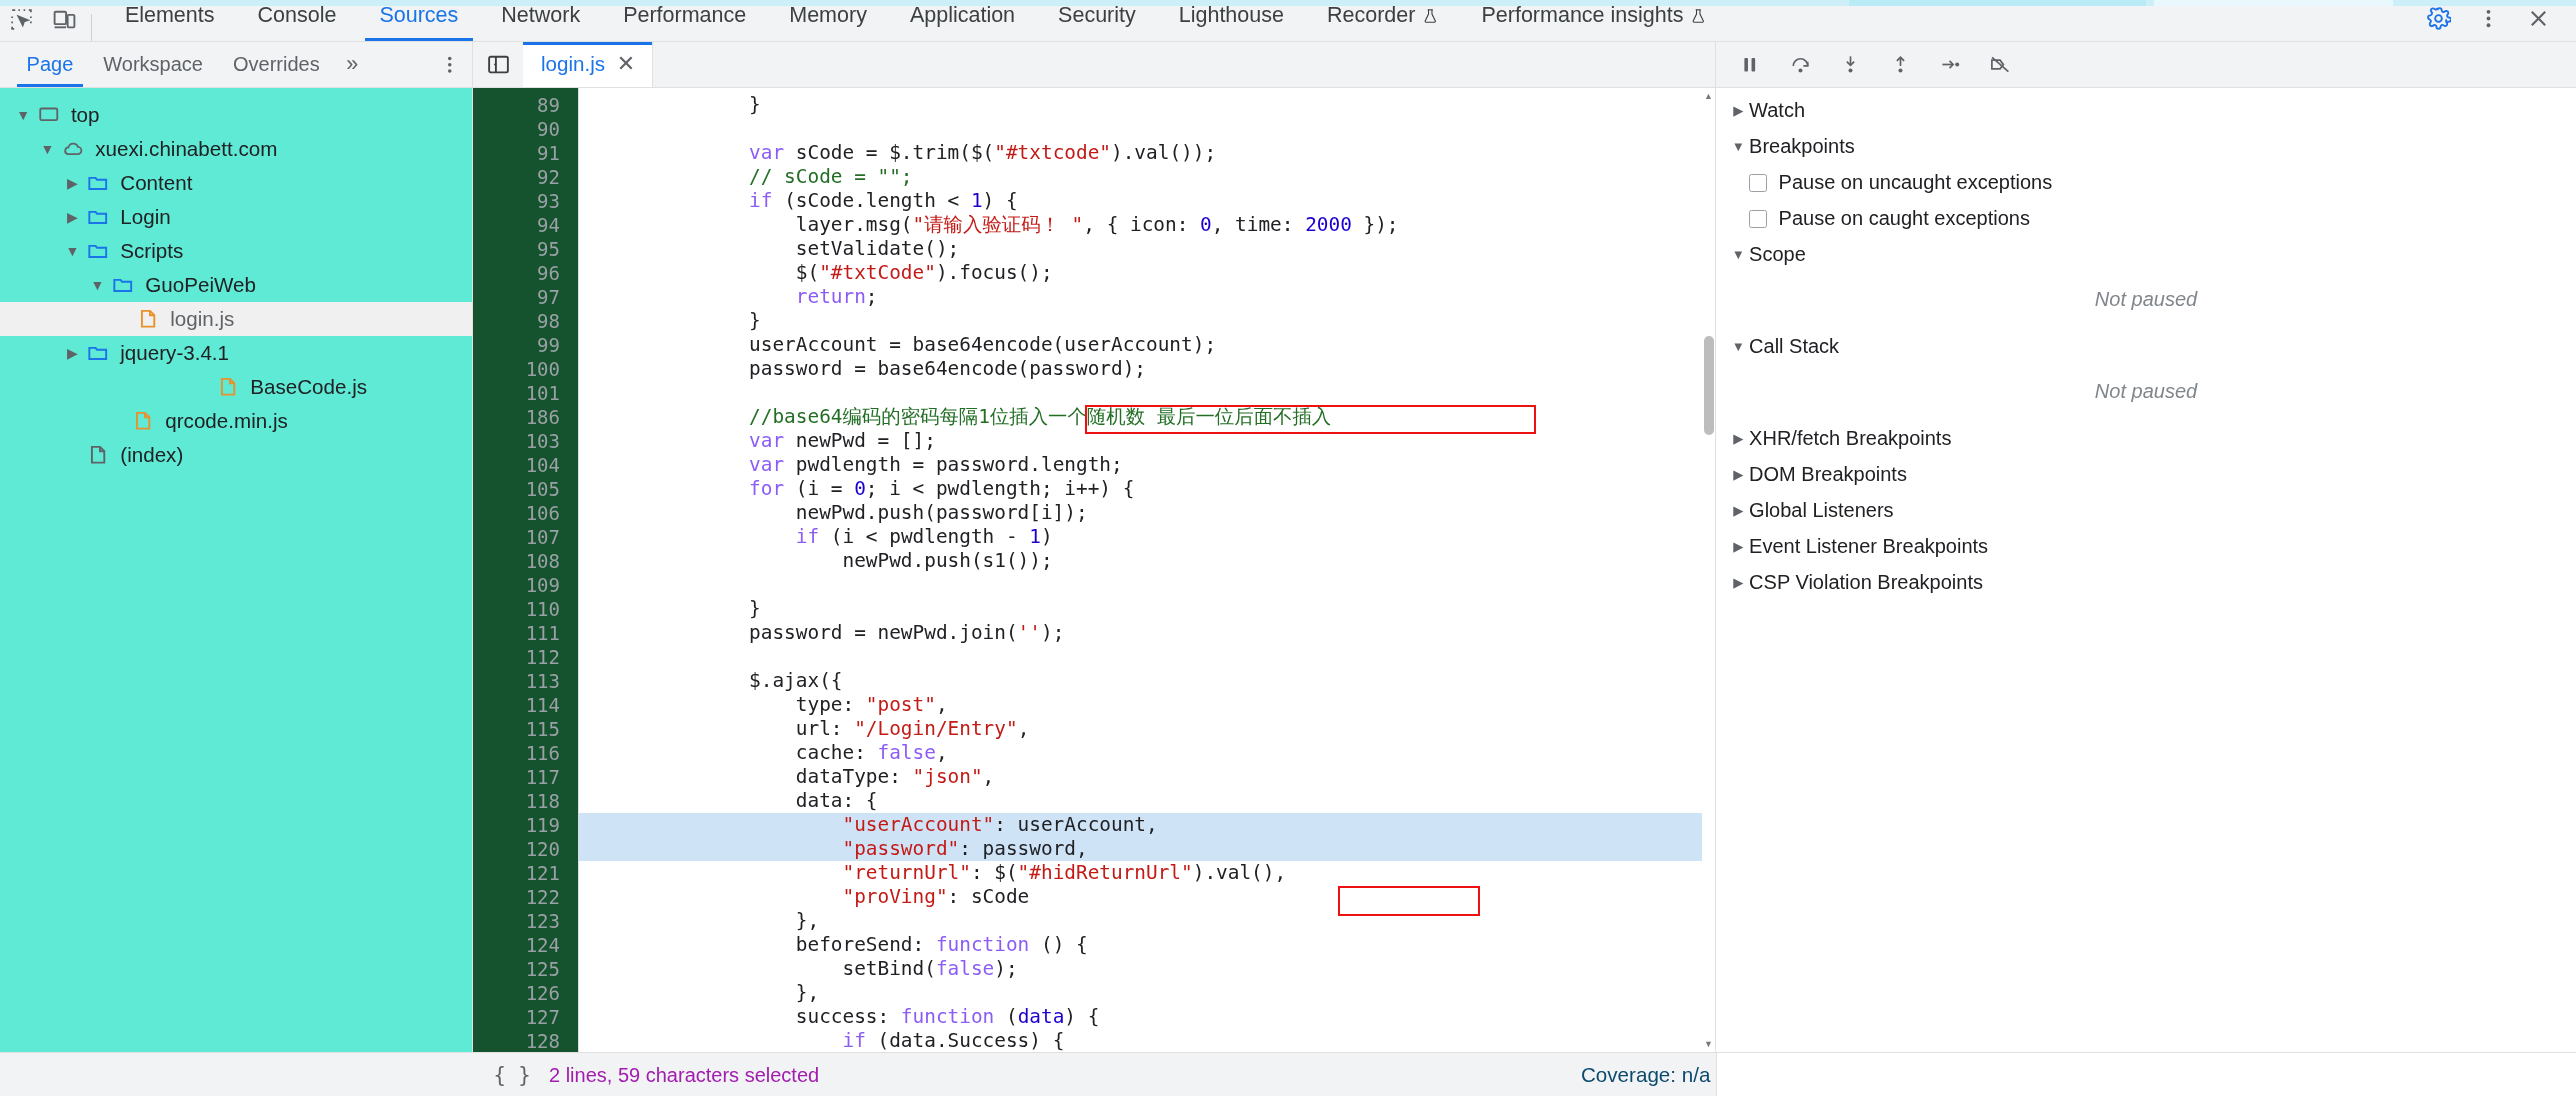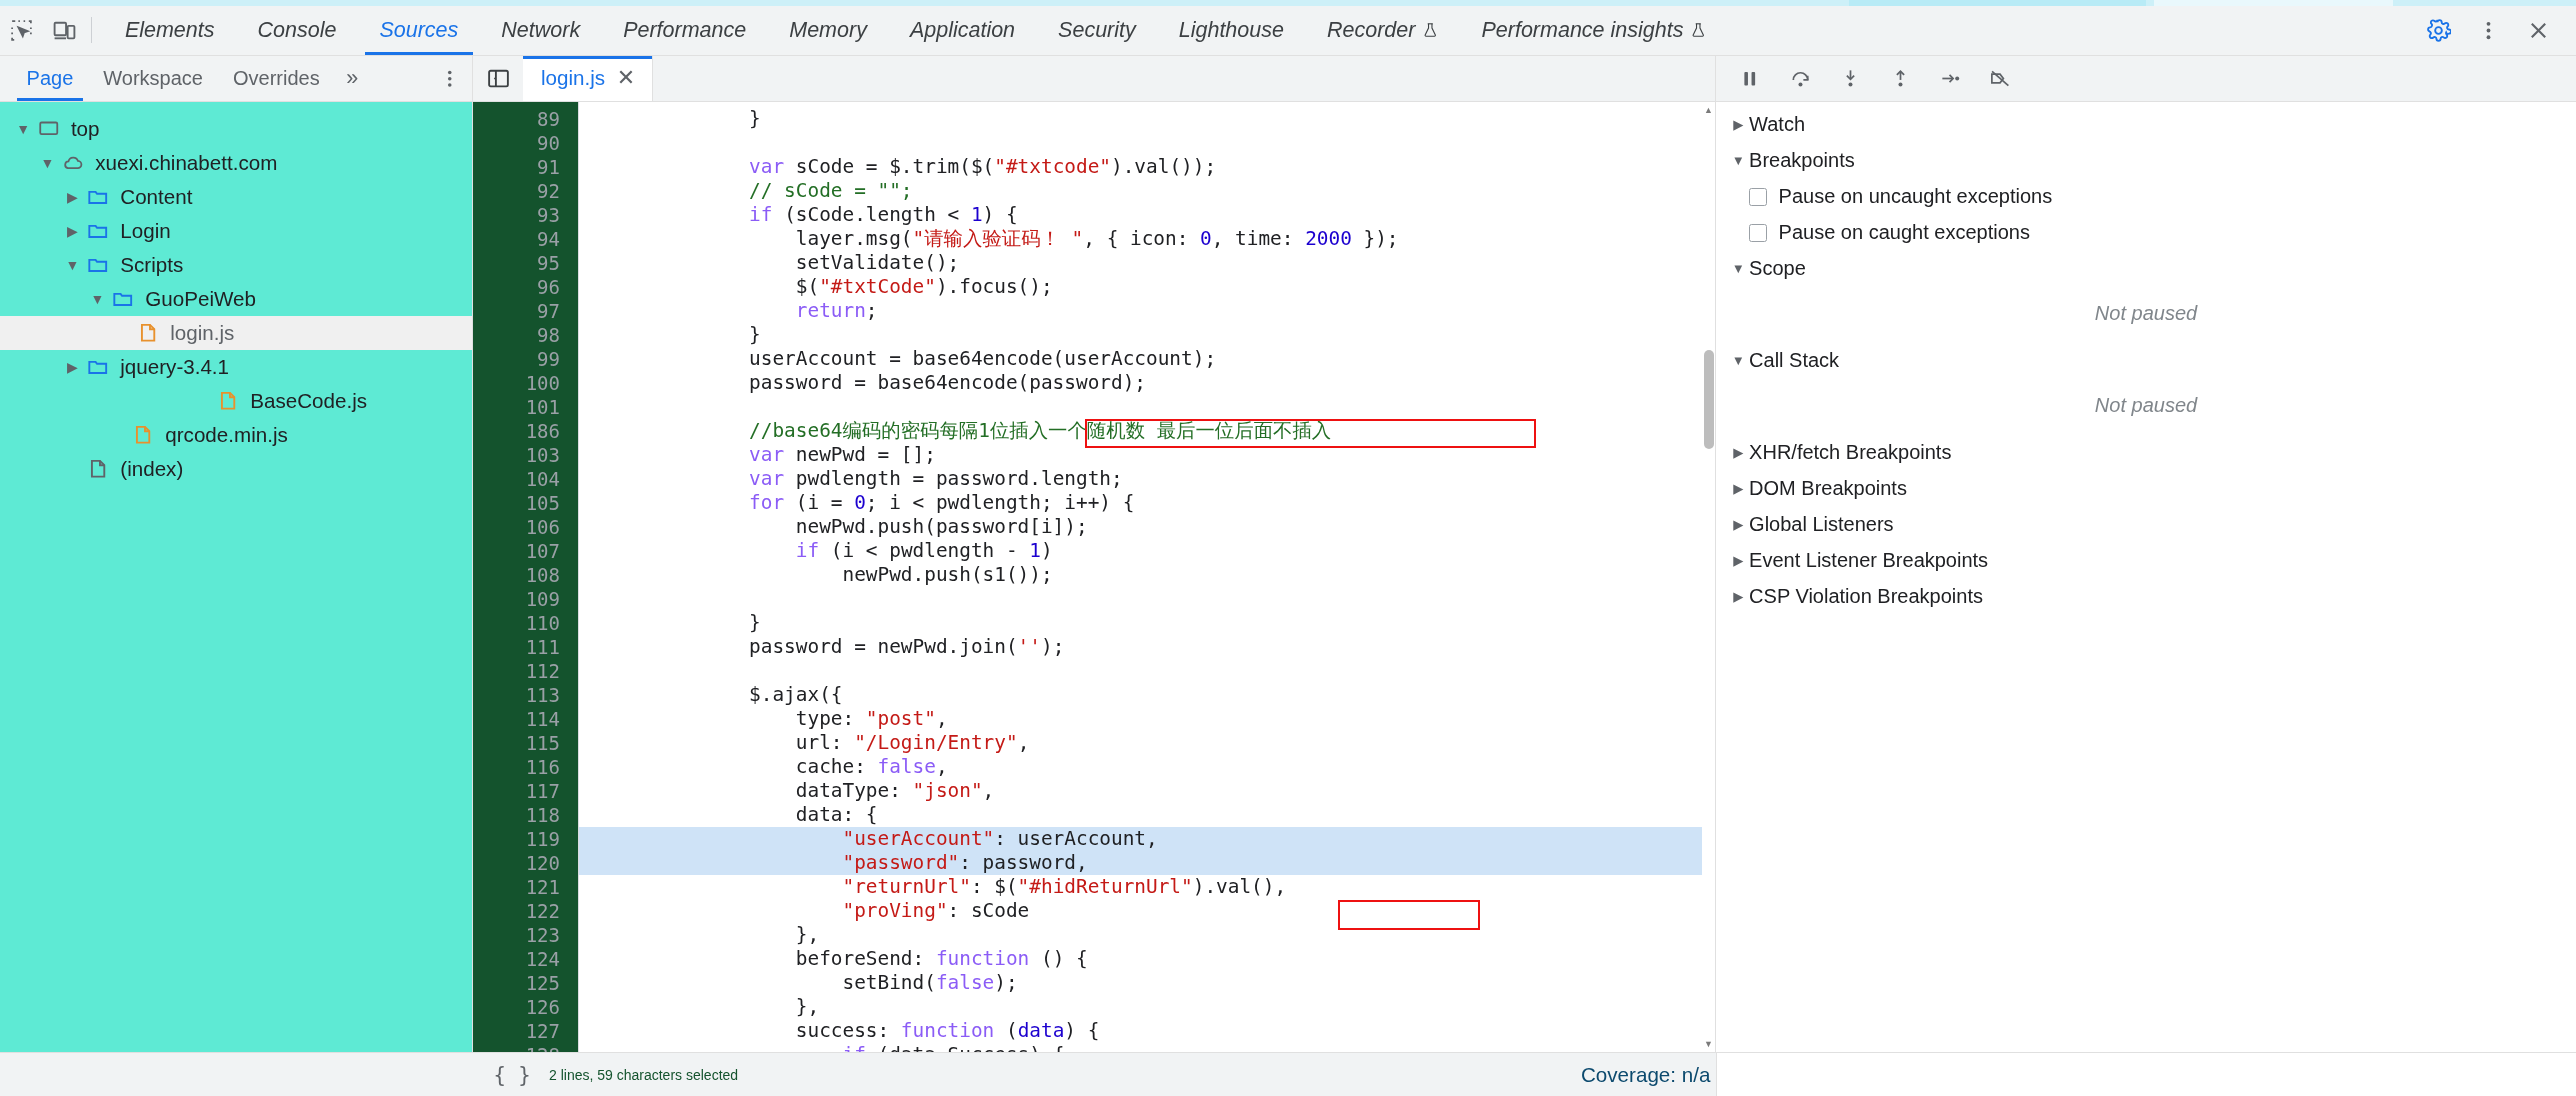--- a/index.html
+++ b/index.html
@@ -9,23 +9,23 @@
   #app { position:relative; width:2576px; height:1097px;
          display:flex; flex-direction:column; background:#f3f3f3; }
 
   
   .browser-sliver { height:5.8px; background:#cdf0f8; flex:0 0 auto; position:relative;}
   .browser-sliver .sl-a{position:absolute;left:1849px;top:0;width:297px;height:5.8px;background:#b8ebf6;}
   .browser-sliver .sl-b{position:absolute;left:2154px;top:0;width:239px;height:5.8px;background:#e9f8fc;}
   .browser-sliver .sl-c{position:absolute;left:2460px;top:0;width:116px;height:5.8px;background:#cdf0f8;}
 
   
-  .tabbar { flex:0 0 auto; height:50px; background:#f1f3f4;
-            display:flex; align-items:center; border-bottom:0.8px solid #e0e0e0;
-            position:relative;font-style:italic; }
+  .tabbar { flex:0 0 auto; height:36px; background:#f1f3f4;
+            display:flex; align-items:flex-end; border-bottom:0.8px solid #e0e0e0;
+            position:relative; }
   .tb-icon { width:43px; height:43px; display:flex; align-items:center;
              justify-content:center; color:#5f6368; flex:0 0 auto; }
   .tb-icon svg { display:block; }
   .tb-sep { width:0.8px; height:26.4px; background:#cdd0d4; margin:0 11.6px 0 5px; flex:0 0 auto;}
   .tabs { display:flex; align-items:stretch; height:50px; }
   .tab { display:flex; align-items:center; gap:6.6px; padding:0 21.5px; height:50px;
          font-size:21.5px; color:#3c4043; white-space:nowrap; position:relative;}
   .tab.active { color:#1a73e8; }
   .tab.active::after { content:""; position:absolute; left:6.6px; right:6.6px; bottom:0;
                        height:3.3px; background:#1a73e8; }
@@ -114,21 +114,21 @@
         flex:0 0 18px;}
   .notpaused { text-align:center; font-style:italic; color:#80868b; font-size:20px;
                padding:15px 0 18px 0; }
 
   
   .statusbar { flex:0 0 auto; height:45px; background:#f1f3f4; border-top:0.8px solid #e0e0e0;
                display:flex; align-items:center; position:relative; }
   .sb-brace { width:74px; display:flex; align-items:center; justify-content:center;
               color:#5f6368; font-family:"DejaVu Sans Mono", monospace; font-size:20.6px;
               margin-left:475px; }
-  .sb-text { font-size:14px; color:#14532d; }
+  .sb-text { font-size:20px; color:#a21caf; }
   .sb-cov { position:absolute; left:1581px; font-size:20.6px; color:#0c4a6e; }
   .sb-right { position:absolute; right:0; top:0; bottom:0; width:860px; background:#fff;
               border-left:0.8px solid #e0e0e0;}
 </style>
 </head>
 <body>
 
 <div id="app">
 
   <div class="browser-sliver">

